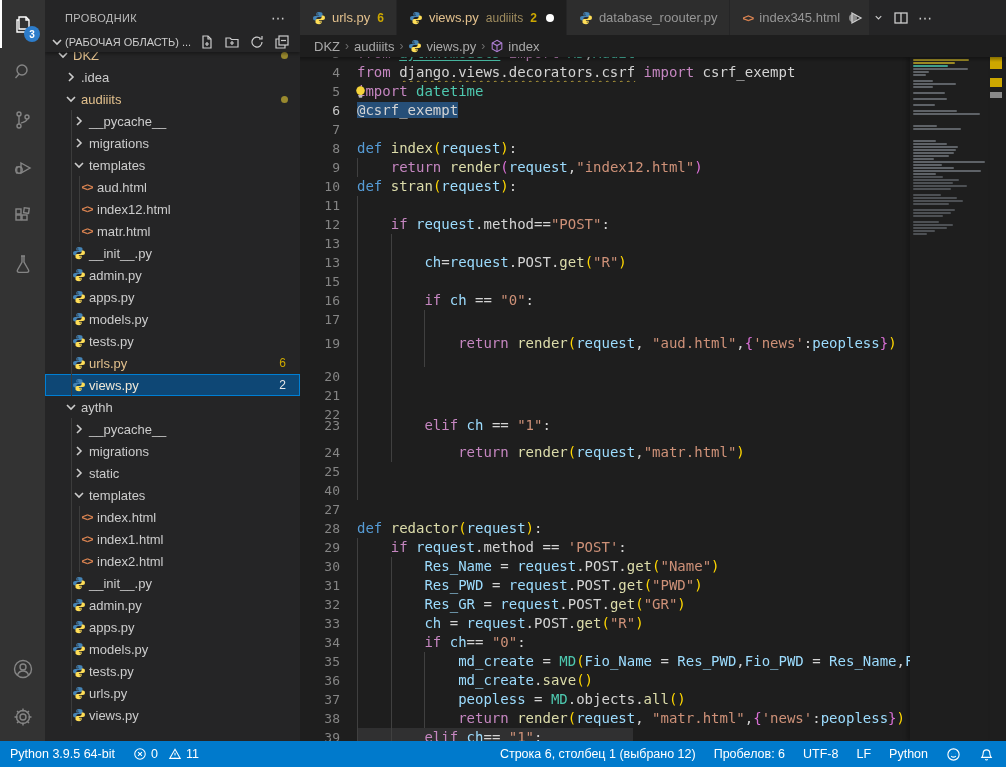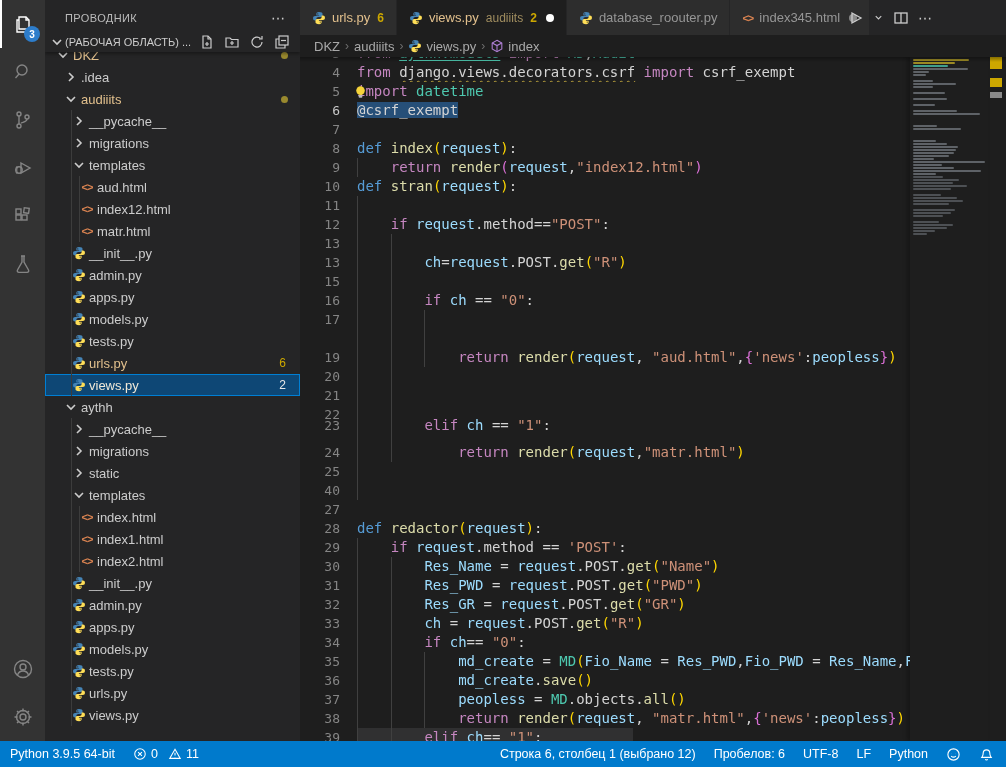--- a/index.html
+++ b/index.html
@@ -638,21 +638,21 @@
           <span class="ctext"></span>
         </div>
         <div class="crow" style="top: 234px;">
           <span class="lnum">16</span>
           <span class="ctext"><span class="tk-p">        </span><span class="tk-k">if </span><span class="tk-v">ch</span><span class="tk-p"> == </span><span class="tk-s">"0"</span><span class="tk-p">:</span></span>
         </div>
         <div class="crow" style="top: 253px;">
           <span class="lnum">17</span>
           <span class="ctext"></span>
         </div>
-        <div class="crow" style="top: 291px;">
+        <div class="crow" style="top: 277px;">
           <span class="lnum">19</span>
           <span class="ctext"><span class="tk-p">            </span><span class="tk-k">return </span><span class="tk-f">render</span><span class="tk-b1">(</span><span class="tk-v">request</span><span class="tk-p">, </span><span class="tk-s">"aud.html"</span><span class="tk-p">,</span><span class="tk-b2">{</span><span class="tk-s">'news'</span><span class="tk-p">:</span><span class="tk-v">peopless</span><span class="tk-b2">}</span><span class="tk-b1">)</span></span>
         </div>
         <div class="crow" style="top: 310px;">
           <span class="lnum">20</span>
           <span class="ctext"></span>
         </div>
         <div class="crow" style="top: 329px;">
           <span class="lnum">21</span>
           <span class="ctext"></span>

